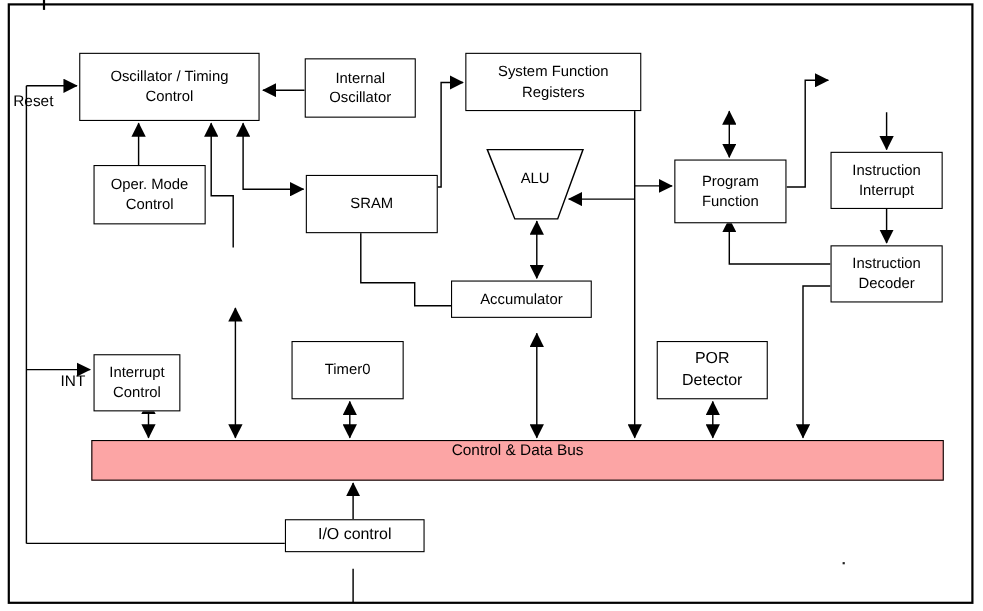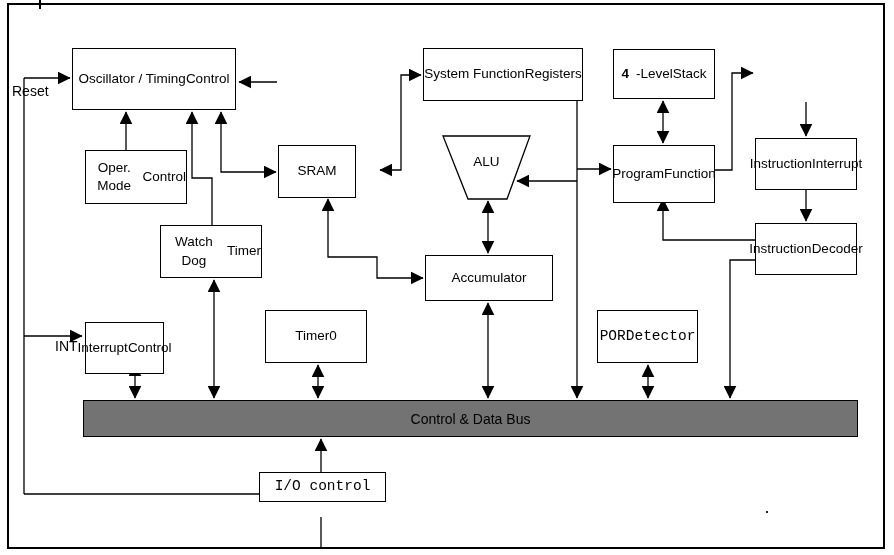--- a/index.html
+++ b/index.html
@@ -3,27 +3,27 @@
 <meta charset="utf-8">
 <style>
   html,body{margin:0;padding:0;background:#fff;}
   #canvas{position:relative;width:894px;height:555px;background:#fff;overflow:hidden;
           font-family:"Liberation Sans",sans-serif;color:#000;}
   #frame{position:absolute;left:7px;top:3px;width:878px;height:546px;
          border:2px solid #000;box-sizing:border-box;}
   #topTick{position:absolute;left:39px;top:0;width:2px;height:9px;background:#000;}
   svg.layer{position:absolute;left:0;top:0;}
   .block{position:absolute;background:#fff;border:1px solid #000;box-sizing:border-box;
-         display:flex;align-items:center;justify-content:center;
+         display:flex;flex-direction:column;align-items:center;justify-content:center;
          font-size:13.5px;line-height:1.35;text-align:center;}
-  .serif{font-family:Liberation Mono, monospace;font-size:14.5px;}
+  .serif{font-family:Liberation Sans, sans-serif;font-size:14.5px;}
   .noborder{border:none;background:transparent;}
   .siglabel{position:absolute;font-size:14px;}
-  #bus{position:absolute;left:83px;top:400px;width:775px;height:37px;background:#737373;
-       border:1px solid #000;box-sizing:border-box;display:flex;align-items:center;
+  #bus{position:absolute;left:83px;top:400px;width:775px;height:37px;background:#fca5a5;
+       border:1px solid #000;box-sizing:border-box;display:flex;align-items:flex-start;
        justify-content:center;font-size:14px;}
   .stackline b{font-weight:bold;margin-right:7px;}
   .dot{position:absolute;width:2px;height:2px;background:#222;}
 </style>
 </head>
 <body>
 
 <div id="canvas">
   <div id="frame"></div>
   <div id="topTick"></div>
@@ -64,61 +64,57 @@
       <polyline points="321,517 321,548"></polyline>
       <polygon points="443,136 530,136 507,199 468,199" fill="#fff"></polygon>
     </g>
   </svg>
 
   <div class="block" style="left:72px;top:48px;width:164px;height:62px">
     <div>Oscillator / Timing</div>
     <div>Control</div>
   </div>
 
+  <div class="block" style="left:277px;top:53px;width:101px;height:54px">
+    <div>Internal</div>
+    <div>Oscillator</div>
+  </div>
 
   <div class="block" style="left:423px;top:48px;width:160px;height:53px">
     <div>System Function</div>
     <div>Registers</div>
   </div>
 
-  <div class="block" style="left:613px;top:49px;width:102px;height:50px">
-    <div class="stackline"><b>4</b><span>-Level</span></div>
-    <div>Stack</div>
-  </div>
 
 
   <div class="block" style="left:85px;top:150px;width:102px;height:54px">
     <div>Oper. Mode</div>
     <div>Control</div>
   </div>
 
-  <div class="block" style="left:278px;top:145px;width:78px;height:53px">
+  <div class="block" style="left:278px;top:159px;width:120px;height:53px">
     <div>SRAM</div>
   </div>
 
   <div class="block noborder" style="left:443px;top:152px;width:87px;height:20px">
     <div>ALU</div>
   </div>
 
   <div class="block" style="left:613px;top:145px;width:102px;height:58px">
     <div>Program</div>
     <div>Function</div>
   </div>
 
   <div class="block" style="left:755px;top:138px;width:102px;height:52px">
     <div>Instruction</div>
     <div>Interrupt</div>
   </div>
 
-  <div class="block" style="left:160px;top:225px;width:102px;height:53px">
-    <div>Watch Dog</div>
-    <div>Timer</div>
-  </div>
 
-  <div class="block" style="left:425px;top:255px;width:128px;height:46px">
+  <div class="block" style="left:410px;top:255px;width:128px;height:34px">
     <div>Accumulator</div>
   </div>
 
   <div class="block" style="left:755px;top:223px;width:102px;height:52px">
     <div>Instruction</div>
     <div>Decoder</div>
   </div>
 
   <div class="block" style="left:85px;top:322px;width:79px;height:52px">
     <div>Interrupt</div>

